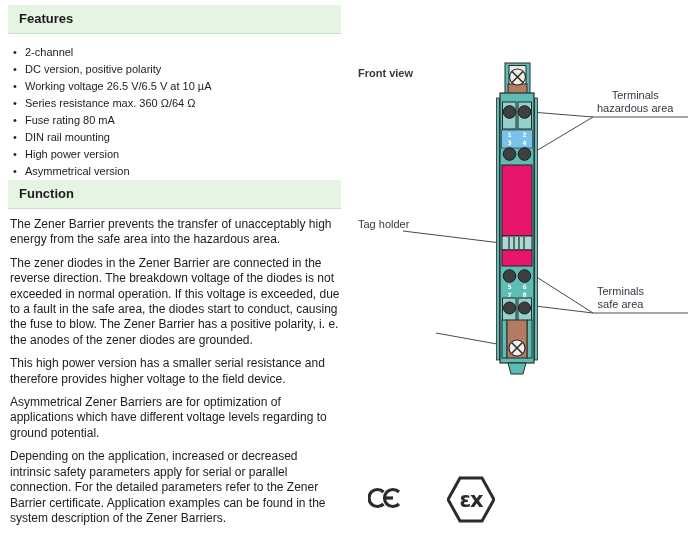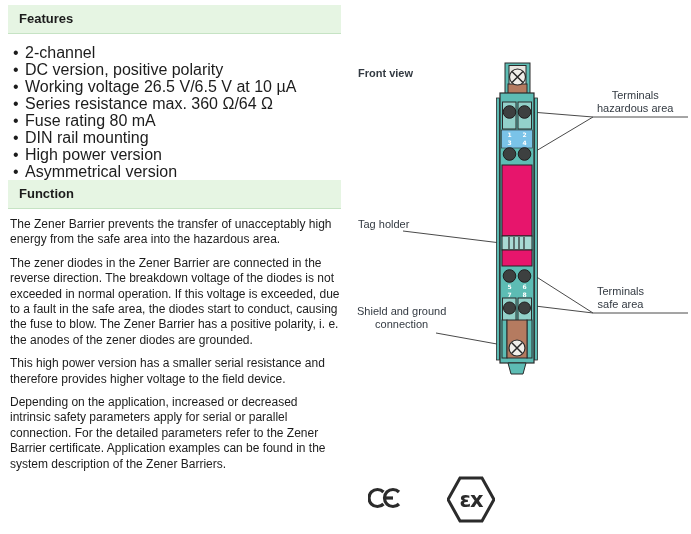--- a/index.html
+++ b/index.html
@@ -11,21 +11,21 @@
   }
   html,body{margin:0;padding:0;background:#fff;}
   .page{position:relative;width:691px;height:534px;background:#fff;overflow:hidden;
         font-family:"Liberation Sans",sans-serif;color:var(--text);}
   .col{position:absolute;top:5px;}
   .col-left{left:8px;width:333px;}
   .col-right{left:352px;width:336px;height:524px;}
   .section-header{background:var(--header-bg);border-bottom:1px solid var(--header-border);
         padding:6px 6px 7px 11px;font-size:13px;font-weight:bold;}
   ul.features{list-style:none;margin:10px 0 0 4px;padding:0;}
-  ul.features li{position:relative;padding-left:13px;font-size:16px;line-height:17px;}
+  ul.features li{position:relative;padding-left:13px;font-size:11px;line-height:17px;}
   ul.features li::before{content:"\2022";position:absolute;left:1px;top:0;}
   .function-text p{font-size:12px;line-height:15.4px;margin:8px 0 0 2px;}
   .label{position:absolute;font-size:11px;line-height:13px;color:var(--label-text);white-space:pre-line;text-align:center;}
   .label.bold{font-weight:bold;}
   .overlay{position:absolute;left:0;top:0;pointer-events:none;}
   .device{position:absolute;left:144px;top:57px;}
   .mark{position:absolute;}
 </style>
 </head>
 <body>
@@ -46,20 +46,21 @@
       <li>High power version</li>
       <li>Asymmetrical version</li>
     </ul>
     <div class="section-header" style="">
       <span>Function</span>
     </div>
     <div class="function-text">
       <p>The Zener Barrier prevents the transfer of unacceptably high energy from the safe area into the hazardous area.</p>
       <p>The zener diodes in the Zener Barrier are connected in the reverse direction. The breakdown voltage of the diodes is not exceeded in normal operation. If this voltage is exceeded, due to a fault in the safe area, the diodes start to conduct, causing the fuse to blow. The Zener Barrier has a positive polarity, i. e. the anodes of the zener diodes are grounded.</p>
       <p>This high power version has a smaller serial resistance and therefore provides higher voltage to the field device.</p>
+      <p>Asymmetrical Zener Barriers are for optimization of applications which have different voltage levels regarding to ground potential.</p>
       <p>Depending on the application, increased or decreased intrinsic safety parameters apply for serial or parallel connection. For the detailed parameters refer to the Zener Barrier certificate. Application examples can be found in the system description of the Zener Barriers.</p>
     </div>
   </div>
 
   <div class="col col-right">
 
     <svg class="overlay" width="336" height="524" viewBox="0 0 336 524">
       <g style="stroke:var(--line);stroke-width:1;fill:none">
         <path d="M179 107 L241 112 H336"></path>
         <path d="M179 149 L241 112"></path>
@@ -136,22 +137,20 @@
         </g>
       </g>
     </svg>
 
     <div class="label bold" style="left:6px;top:62px;">Front view</div>
     <div class="label" style="left:245px;top:84px;">Terminals
 hazardous area</div>
     <div class="label" style="left:6px;top:213px;">Tag holder</div>
     <div class="label" style="left:245px;top:280px;">Terminals
 safe area</div>
-    <div class="label" style="left:5px;top:300px;">Shield and ground
-connection</div>
 
     <svg class="mark" style="left:16px;top:480px;" width="34" height="26" viewBox="0 0 34 26">
       <g style="stroke:#2b2b2b;stroke-width:3.2;fill:none">
         <path d="M15.5 7 A8.5 8.5 0 1 0 15.5 19"></path>
         <path d="M31 7 A8.5 8.5 0 1 0 31 19"></path>
         <path d="M16.5 13 L25 13"></path>
       </g>
     </svg>
 
     <svg class="mark" style="left:95px;top:471px;" width="48" height="47" viewBox="0 0 48 47">

